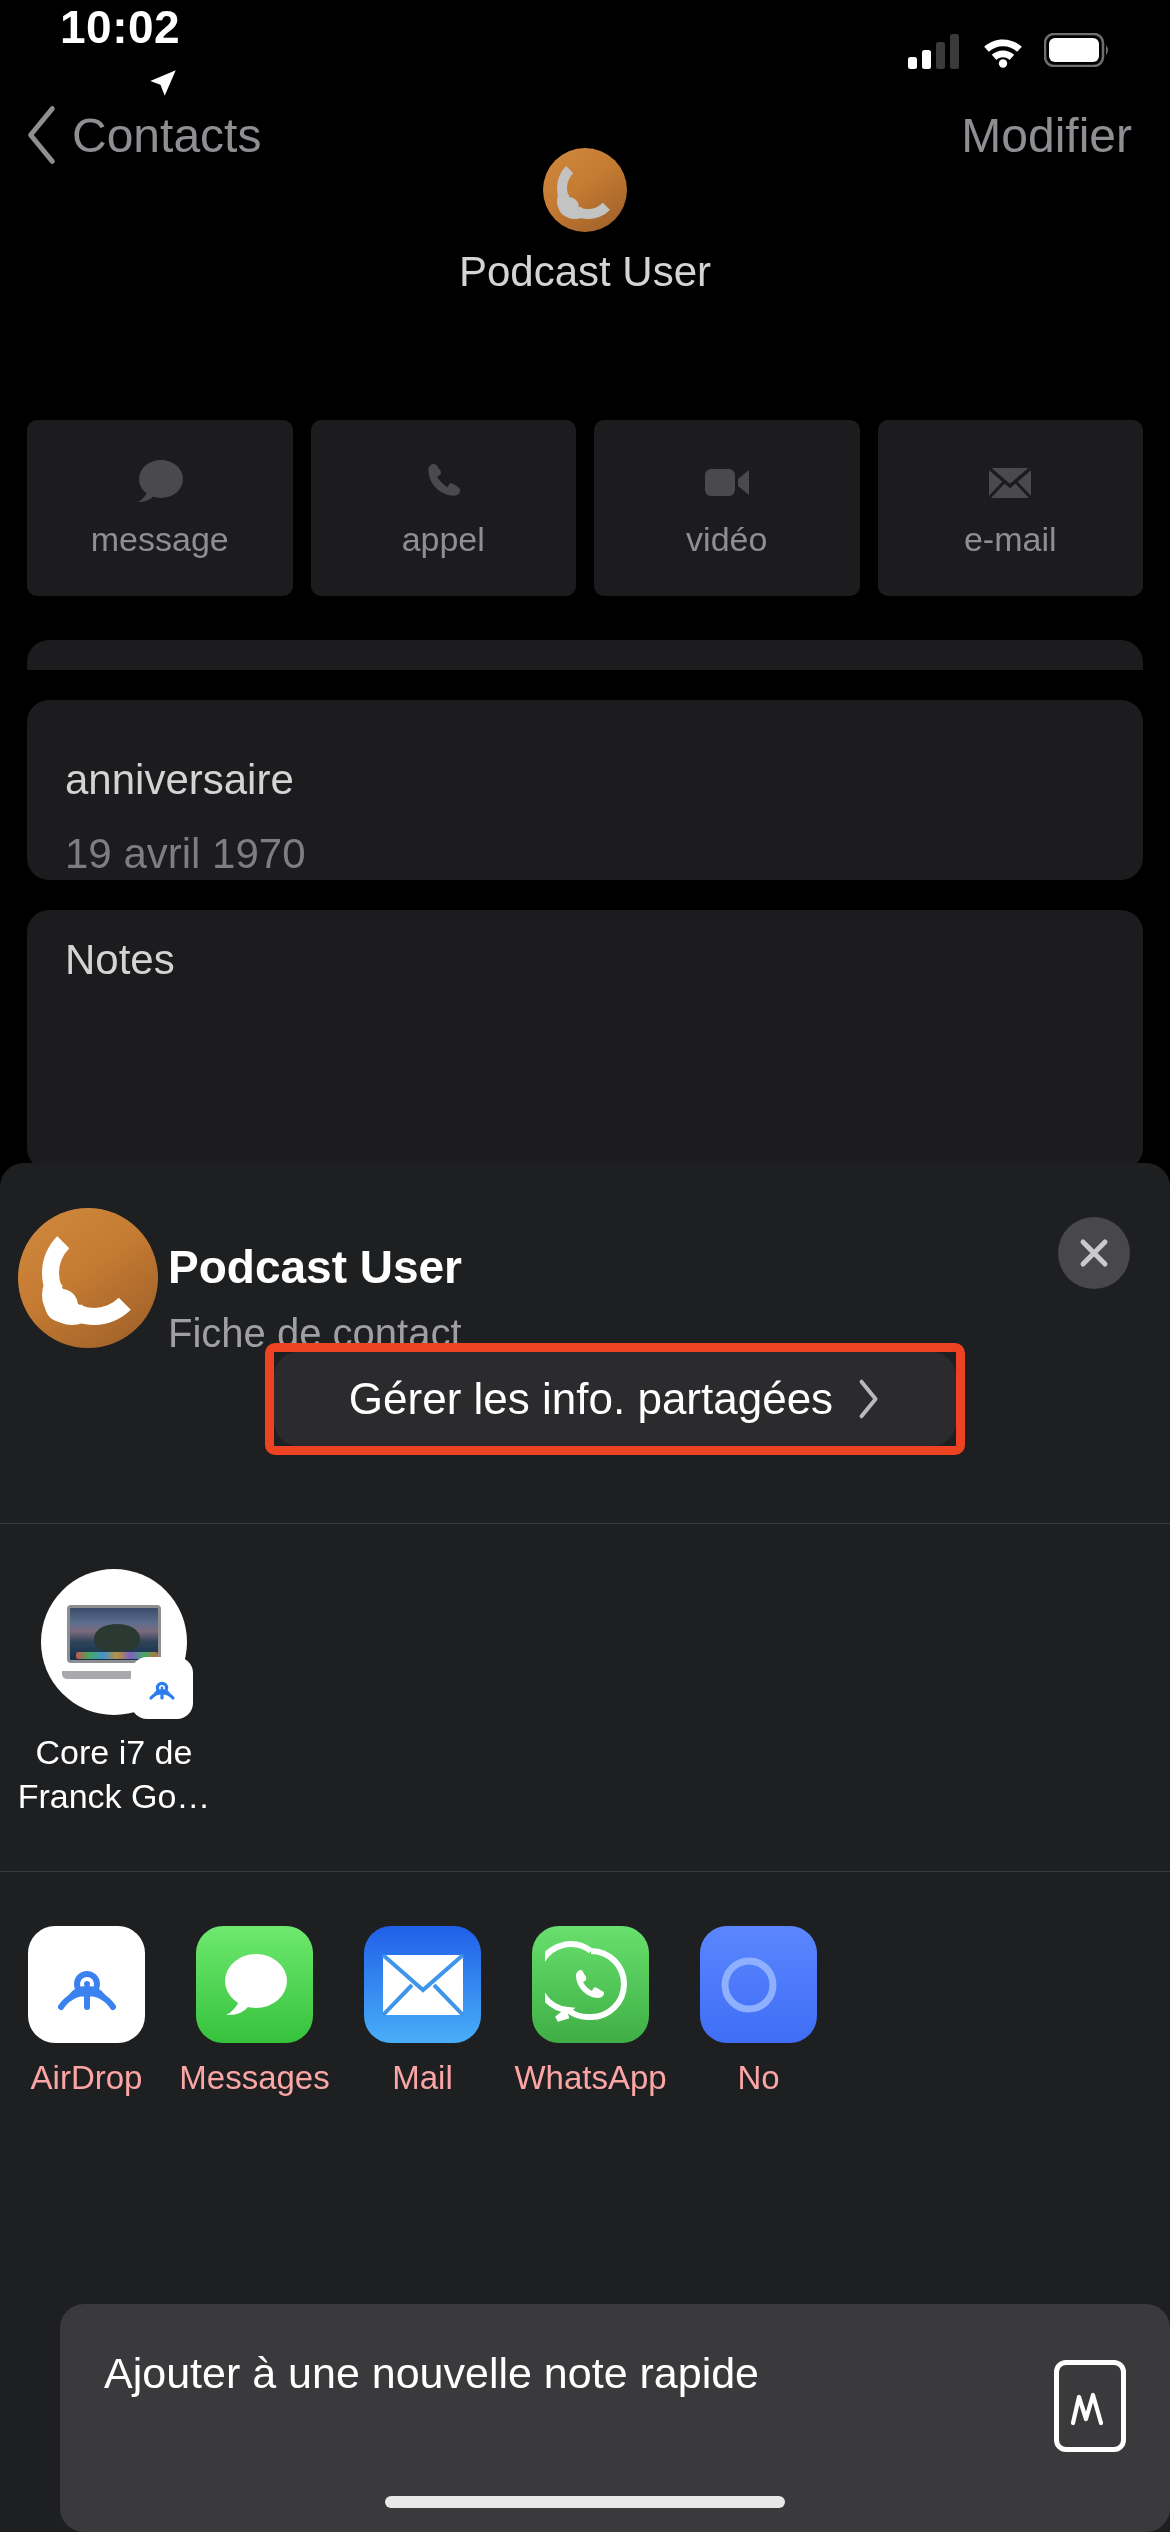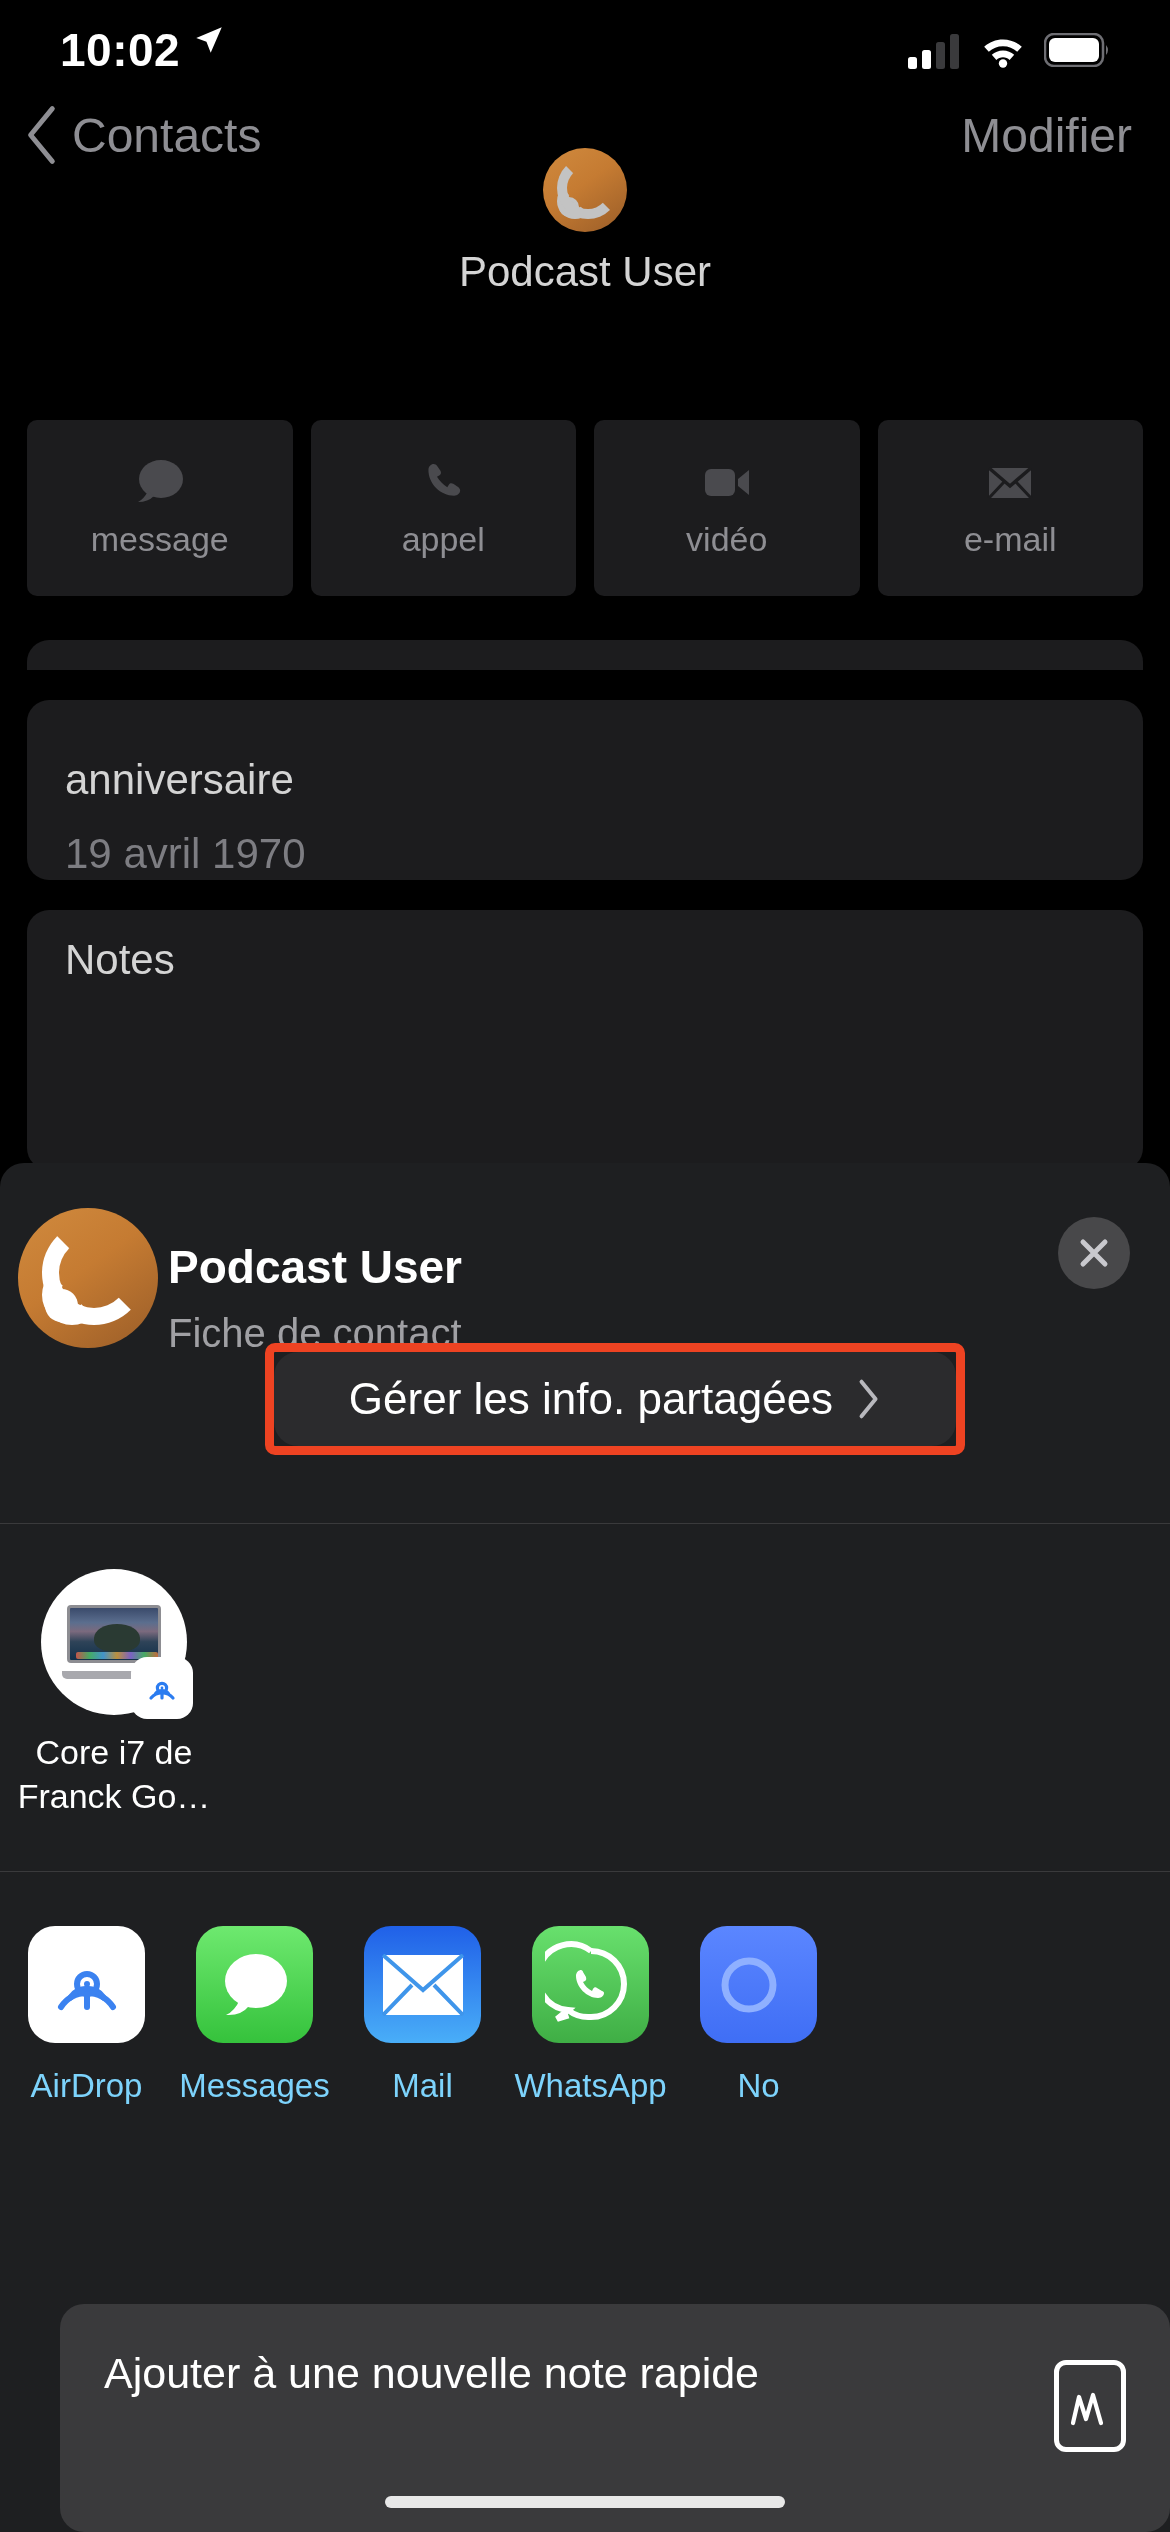--- a/index.html
+++ b/index.html
@@ -10,21 +10,21 @@
     overflow:hidden;
   }
   #screen{ position:relative; width:1170px; height:2532px; background:#000; }
 
   
   #status-bar{
     position:absolute; top:0; left:0; width:1170px; height:100px;
     display:flex; align-items:center; justify-content:space-between;
     padding:0 60px;
   }
-  .sb-left{ display:flex; align-items:flex-start; gap:12px; }
+  .sb-left{ display:flex; align-items:flex-end; gap:12px;flex-direction:column; }
   .sb-time{ color:#fff; font-size:46px; font-weight:600; letter-spacing:0.5px; }
   .sb-right{ display:flex; align-items:center; gap:16px; }
 
   
   #nav-bar{
     position:absolute; top:100px; left:0; width:1170px; height:90px;
   }
   #back-button{
     position:absolute; left:24px; top:4px;
     display:flex; align-items:center; gap:10px;
@@ -179,21 +179,21 @@
   #app-strip{
     position:absolute; left:28px; top:54px;
     display:flex; gap:51px;
   }
   .app-item{ width:117px; display:flex; flex-direction:column; align-items:center; }
   .app-icon{
     width:117px; height:117px; border-radius:27px;
     display:flex; align-items:center; justify-content:center; position:relative;
     overflow:hidden;
   }
-  .app-label{ margin-top:24px; color:#7dd3fc; font-size:33px; white-space:nowrap; }
+  .app-label{ margin-top:16px; color:#fca5a5; font-size:33px; white-space:nowrap; }
 
   
   #bottom-action{
     position:absolute; left:60px; top:1141px;
     width:1110px; height:228px;
     background:#3a3a3c; border-radius:24px;
     padding:40px 44px 0 44px;
     display:flex; align-items:flex-start; justify-content:space-between;
   }
   #bottom-label{

